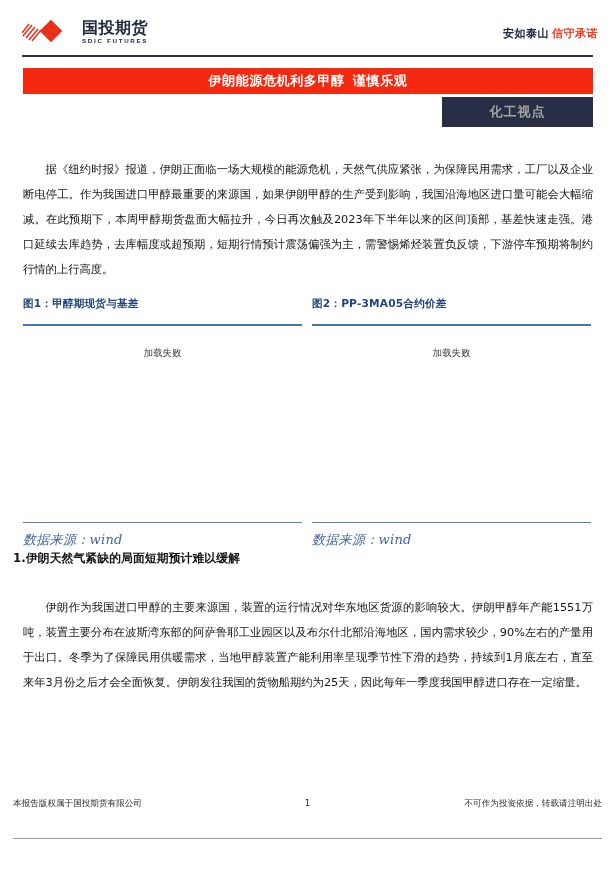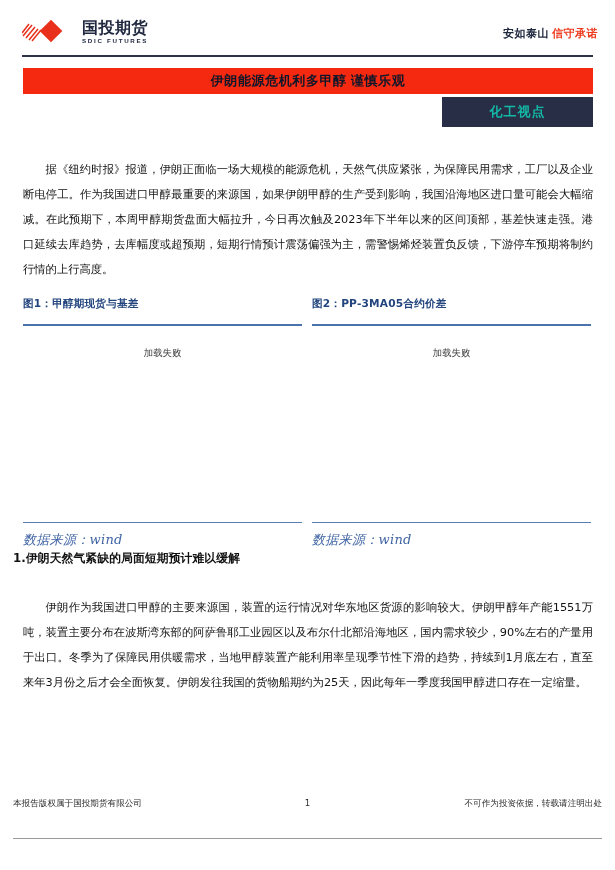--- a/index.html
+++ b/index.html
@@ -107,40 +107,40 @@
     left: 23px;
     top: 68px;
     width: 570px;
     height: 26px;
     background: #f5290f;
     display: flex;
     align-items: center;
     justify-content: center;
   }
   .title-banner-text {
-    color: #0f172a;
+    color: #ffffff;
     font-size: 13px;
     font-weight: bold;
     letter-spacing: 0.6px;
-    font-family: Liberation Sans, sans-serif;
+    font-family: Liberation Mono, monospace;
   }
 
   .category-box {
     position: absolute;
     left: 442px;
     top: 97px;
     width: 151px;
     height: 30px;
     background: #272e45;
     display: flex;
     align-items: center;
     justify-content: center;
   }
   .category-text {
-    color: #14b8a6;
+    color: #a3a3a3;
     font-size: 13px;
     font-weight: bold;
     letter-spacing: 1px;
     font-family: "DejaVu Sans", sans-serif;
   }
 
   
   .body-para {
     position: absolute;
     left: 23px;

